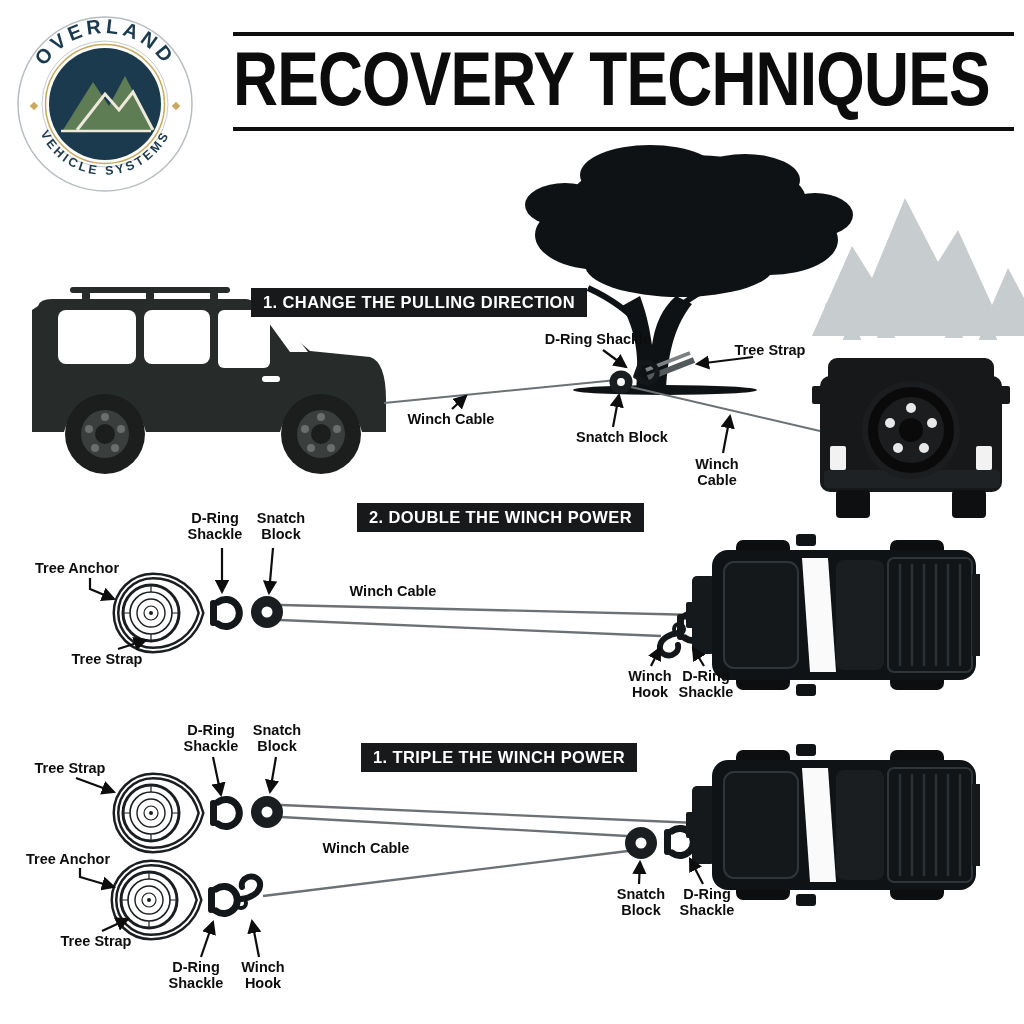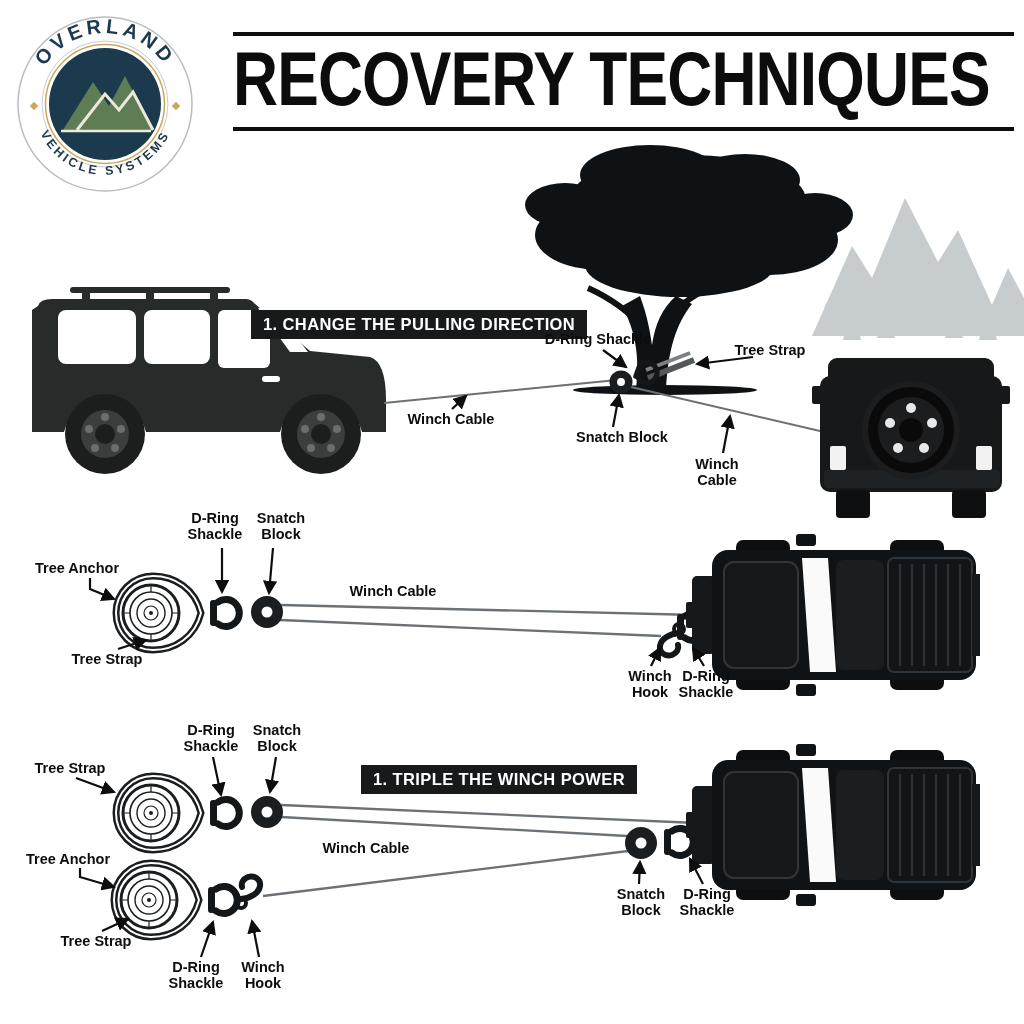--- a/index.html
+++ b/index.html
@@ -4,21 +4,21 @@
 <style>
   html,body{margin:0;padding:0;background:#fff;}
   #page{position:relative;width:1024px;height:1024px;background:#fff;overflow:hidden;
         font-family:"Liberation Sans",sans-serif;}
   svg.art{position:absolute;left:0;top:0;z-index:1;}
   .rule{position:absolute;left:233px;width:781px;height:3.5px;background:#0e0e0e;z-index:2;}
   #title{position:absolute;left:233px;top:41px;font-size:76px;font-weight:bold;
          letter-spacing:-1px;line-height:1;color:#0c0c0c;white-space:nowrap;
          transform:scaleX(0.82);transform-origin:left top;z-index:2;}
   .bar{position:absolute;background:#17191b;color:#fff;font-weight:bold;font-size:16.5px;
-       letter-spacing:.4px;padding:5px 12px;white-space:nowrap;z-index:3;margin-top:22px;}
+       letter-spacing:.4px;padding:5px 12px;white-space:nowrap;z-index:3;}
   .lbl{position:absolute;transform:translateX(-50%);text-align:center;font-weight:bold;
        font-size:14.5px;line-height:1.12;color:#0d0d0d;z-index:3;}
 </style>
 </head>
 <body>
 
 <div id="page">
 
   <svg class="art" width="1024" height="1024" viewBox="0 0 1024 1024">
     <defs>
@@ -231,20 +231,21 @@
       <line x1="639" y1="884" x2="640" y2="862" marker-end="url(#arrow)"></line>
       <line x1="703" y1="884" x2="690" y2="859" marker-end="url(#arrow)"></line>
     </g>
   </svg>
 
   <div class="rule" style="top:32px"></div>
   <div id="title">RECOVERY TECHNIQUES</div>
   <div class="rule" style="top:127px"></div>
 
   <div class="bar" style="left:251px;top:288px">1. CHANGE THE PULLING DIRECTION</div>
+  <div class="bar" style="left:357px;top:503px">2. DOUBLE THE WINCH POWER</div>
   <div class="bar" style="left:361px;top:743px">1. TRIPLE THE WINCH POWER</div>
 
   <div class="lbl" style="left:598px;top:331px;width:130px">D-Ring Shackle</div>
   <div class="lbl" style="left:770px;top:342px;width:90px">Tree Strap</div>
   <div class="lbl" style="left:451px;top:411px;width:100px">Winch Cable</div>
   <div class="lbl" style="left:622px;top:429px;width:110px">Snatch Block</div>
   <div class="lbl" style="left:717px;top:456px;width:54px">Winch Cable</div>
 
   <div class="lbl" style="left:77px;top:560px;width:95px">Tree Anchor</div>
   <div class="lbl" style="left:215px;top:510px;width:64px">D-Ring Shackle</div>

